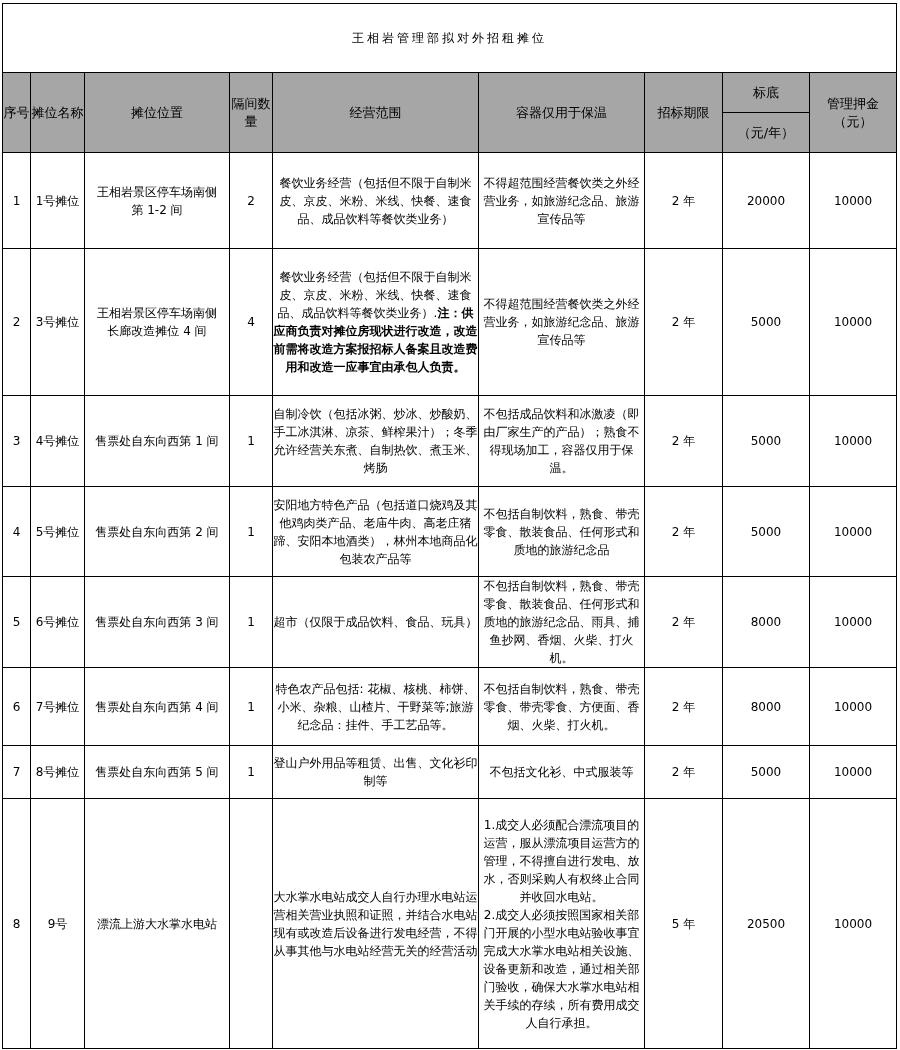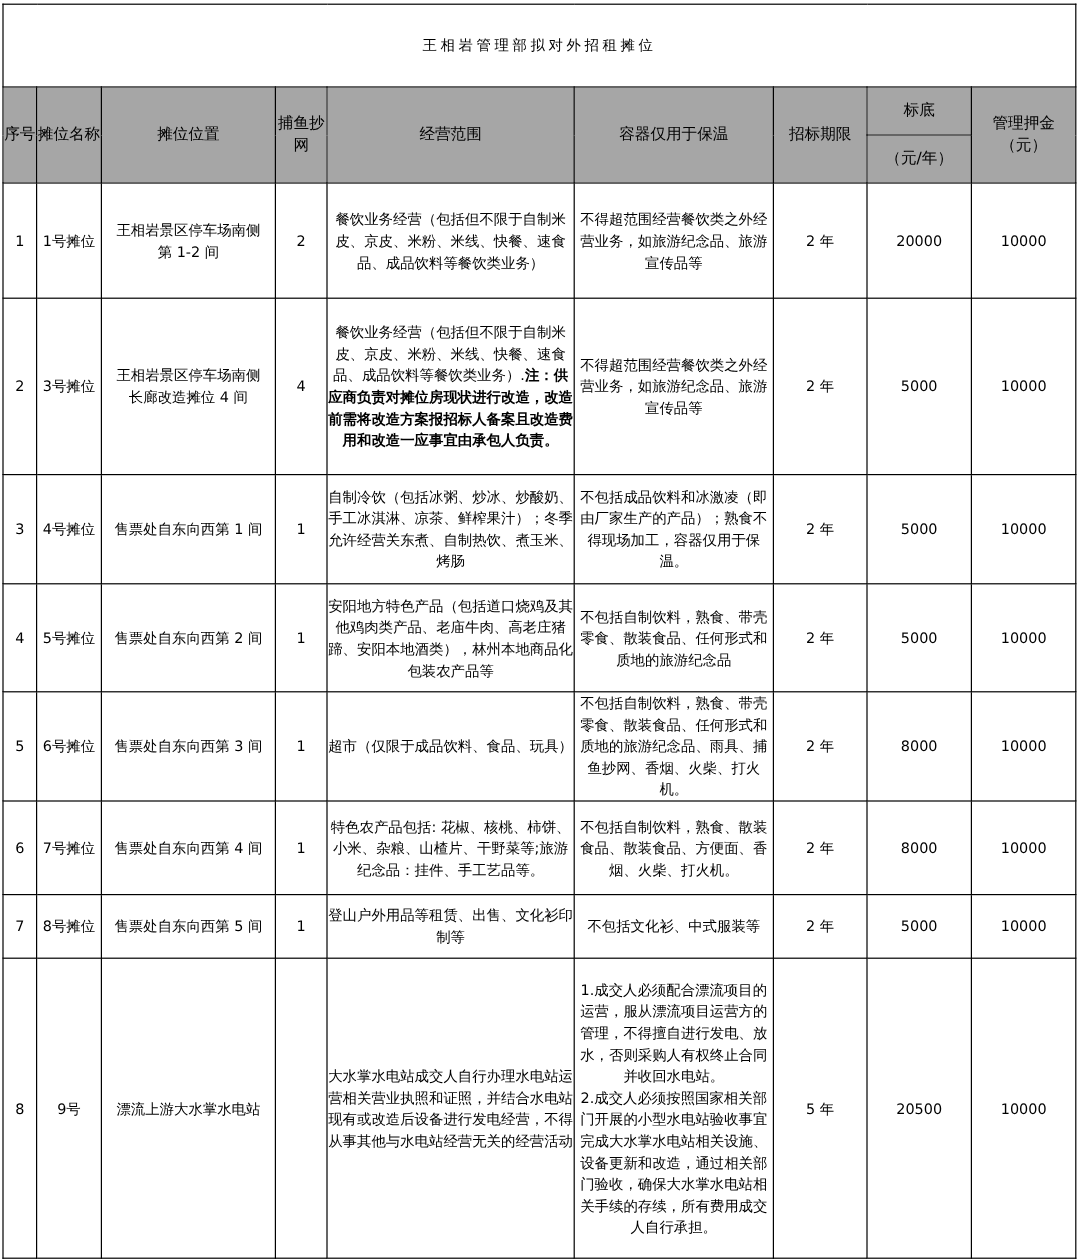--- a/index.html
+++ b/index.html
@@ -32,21 +32,21 @@
     <col style="width:87px">
   </colgroup>
   <tbody>
       <tr>
     <td class="title" colspan="9">王相岩管理部拟对外招租摊位</td>
   </tr>
   <tr class="head" style="height:40px">
     <td rowspan="2">序号</td>
     <td rowspan="2">摊位名称</td>
     <td rowspan="2">摊位位置</td>
-    <td rowspan="2">捕鱼抄网</td>
+    <td rowspan="2">隔间数量</td>
     <td rowspan="2">经营范围</td>
     <td rowspan="2">容器仅用于保温</td>
     <td rowspan="2">招标期限</td>
     <td>标底</td>
     <td rowspan="2">管理押金（元）</td>
   </tr>
   <tr class="head" style="height:40px">
     <td>（元/年）</td>
   </tr>
 
@@ -109,21 +109,21 @@
     <td>8000</td>
     <td>10000</td>
   </tr>
 
   <tr style="height:78px">
     <td>6</td>
     <td class="big">7号摊位</td>
     <td style="padding:0 10px">售票处自东向西第 4 间</td>
     <td>1</td>
     <td class="left">特色农产品包括: 花椒、核桃、柿饼、小米、杂粮、山楂片、干野菜等;旅游纪念品：挂件、手工艺品等。</td>
-    <td class="left">不包括自制饮料，熟食、散装食品、散装食品、方便面、香烟、火柴、打火机。</td>
+    <td class="left">不包括自制饮料，熟食、带壳零食、带壳零食、方便面、香烟、火柴、打火机。</td>
     <td class="big">2 年</td>
     <td>8000</td>
     <td>10000</td>
   </tr>
 
   <tr style="height:53px">
     <td>7</td>
     <td class="big">8号摊位</td>
     <td style="padding:0 10px">售票处自东向西第 5 间</td>
     <td>1</td>

